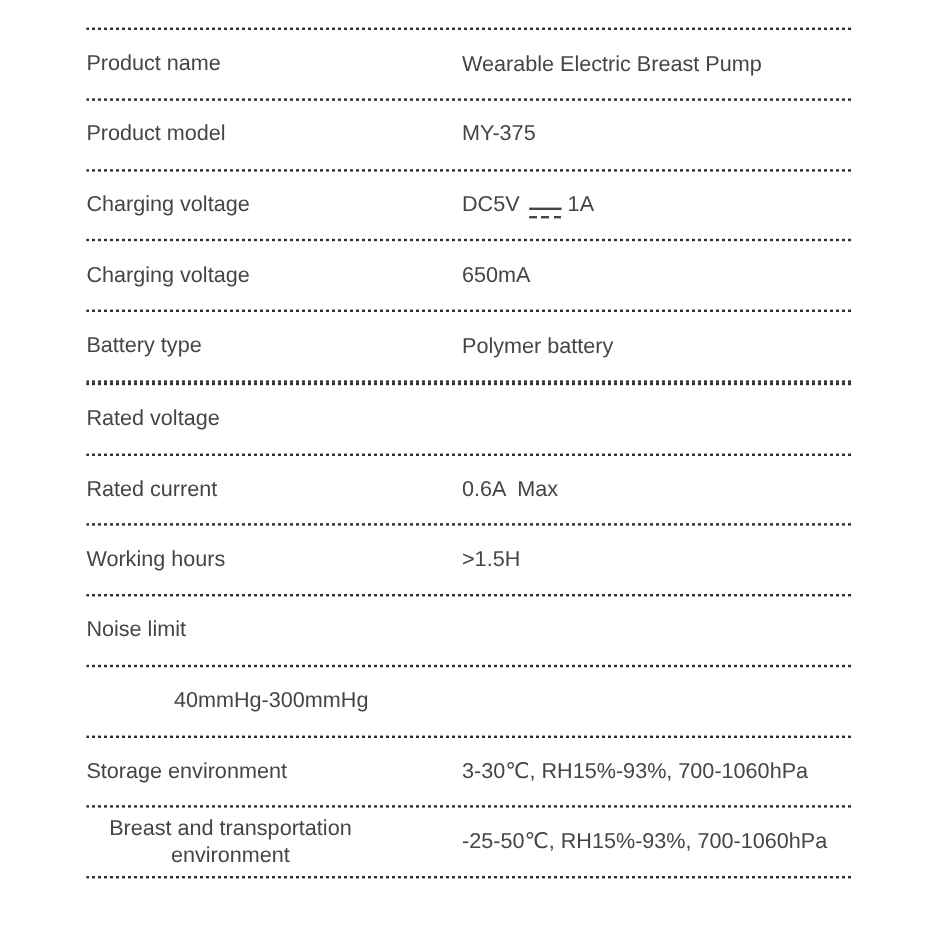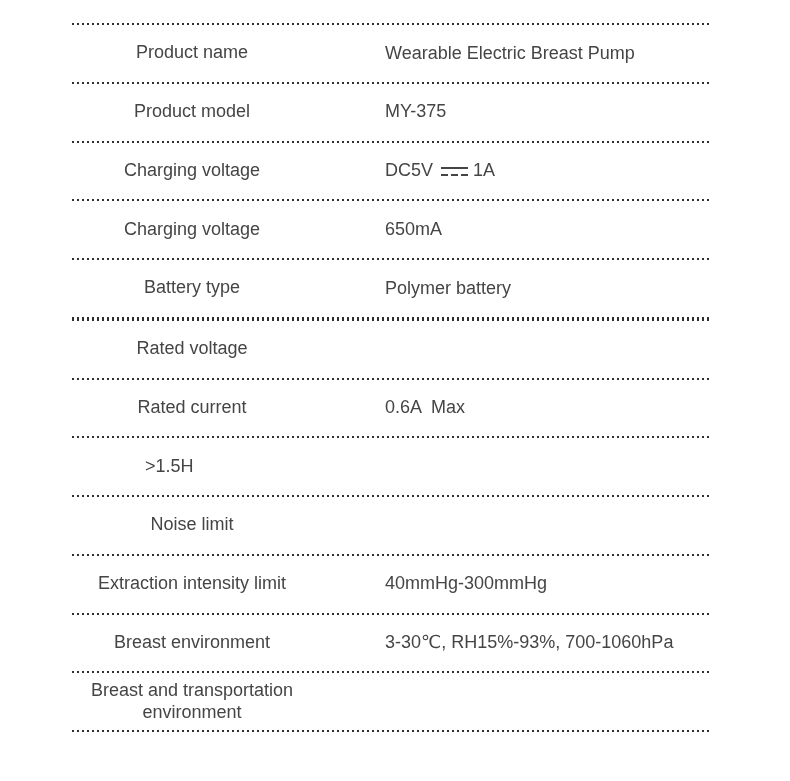--- a/index.html
+++ b/index.html
@@ -38,34 +38,34 @@
   .row {
     flex: 1 1 0;
     display: flex;
     align-items: center;
     min-height: 0;
   }
   .label-cell {
     flex: 0 0 240px;
     width: 240px;
     display: flex;
-    justify-content: center;
+    justify-content: flex-start;
     align-items: center;
     text-align: center;
   }
   .label-text {
     font-size: 18px;
     line-height: 1.22;
     color: var(--text-color);
   }
   .value-cell {
     flex: 1 1 auto;
     padding-left: 73px;
     display: flex;
-    align-items: center;
+    align-items: flex-end;
   }
   .value-prefix, .value-text, .value-suffix {
     font-size: 18px;
     line-height: 1.2;
     color: var(--text-color);
     white-space: pre-wrap;
   }
   .dc-icon {
     position: relative;
     display: inline-block;
@@ -178,58 +178,63 @@
     </div>
     <div class="value-cell">
 
       <span class="value-text">0.6A  Max</span>
 
     </div>
   </div>
 
   <div class="sep"></div>
   <div class="row">
+    <div class="label-cell">
+      <span class="label-text">Working hours</span>
+    </div>
     <div class="value-cell">
 
       <span class="value-text">&gt;1.5H</span>
 
     </div>
   </div>
 
   <div class="sep"></div>
   <div class="row">
     <div class="label-cell">
       <span class="label-text">Noise limit</span>
     </div>
   </div>
 
   <div class="sep"></div>
   <div class="row">
-    <div class="label-cell">
-      <span class="label-text">Extraction intensity limit</span>
-    </div>
     <div class="value-cell">
 
       <span class="value-text">40mmHg-300mmHg</span>
 
     </div>
   </div>
 
   <div class="sep"></div>
   <div class="row">
     <div class="label-cell">
-      <span class="label-text">Breast environment</span>
+      <span class="label-text">Storage environment</span>
     </div>
     <div class="value-cell">
 
       <span class="value-text">3-30℃, RH15%-93%, 700-1060hPa</span>
 
     </div>
   </div>
 
   <div class="sep"></div>
   <div class="row">
     <div class="label-cell">
       <span class="label-text">Breast and transportation environment</span>
     </div>
+    <div class="value-cell">
+
+      <span class="value-text">-25-50℃, RH15%-93%, 700-1060hPa</span>
+
+    </div>
   </div>
 <div class="sep"></div>
   </div>
 
 </body></html>

